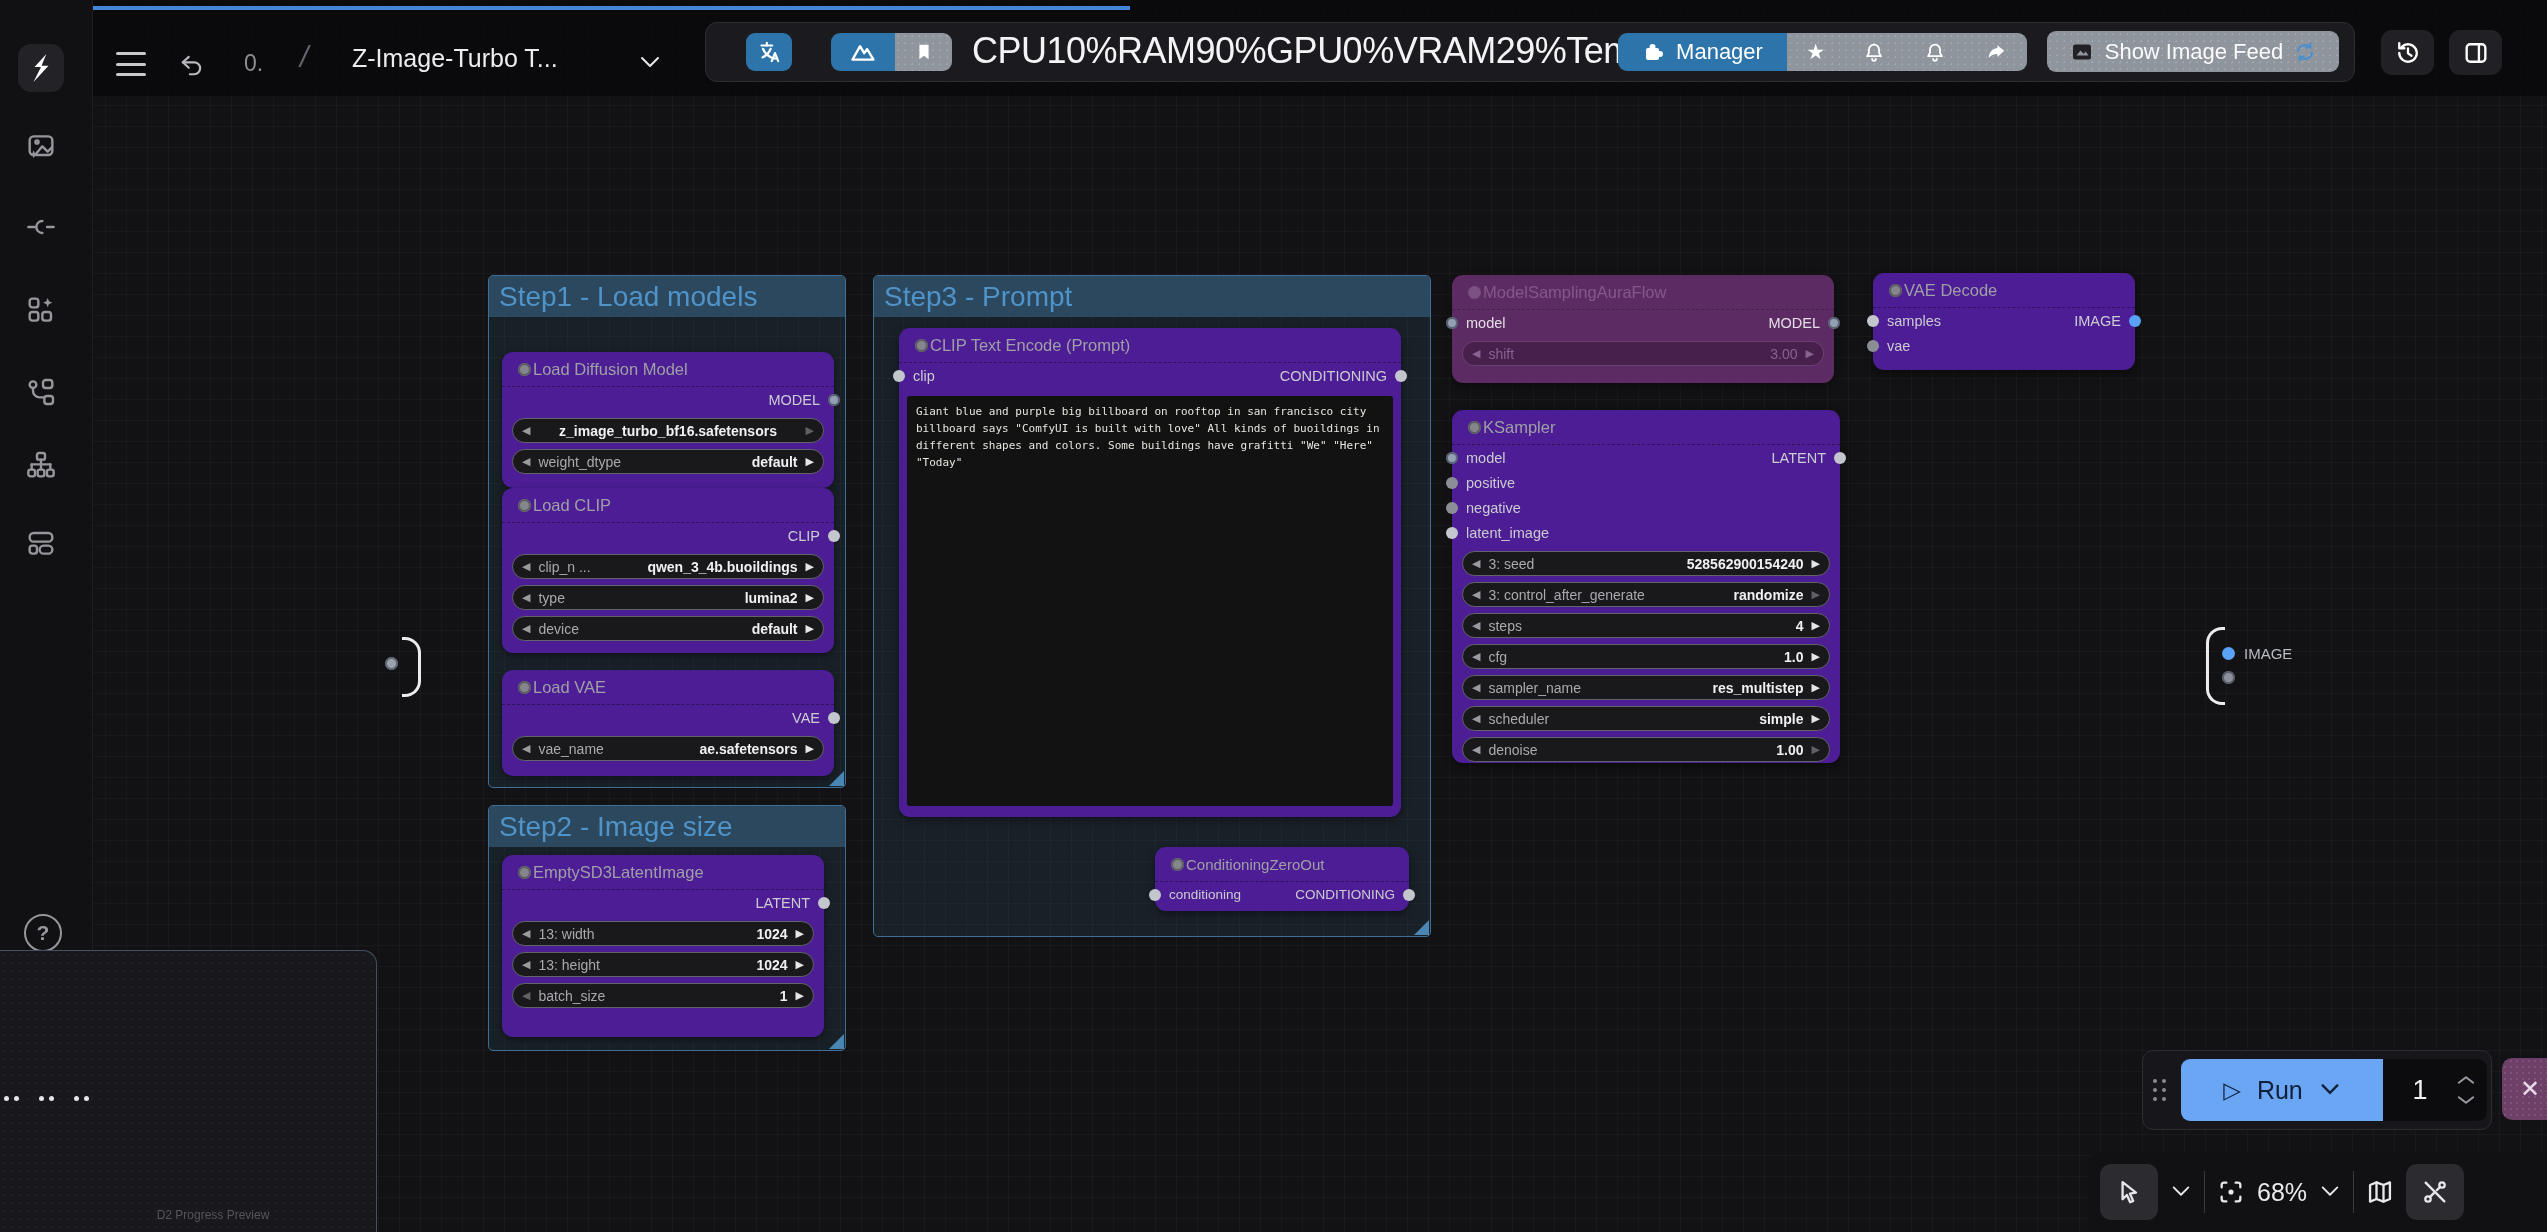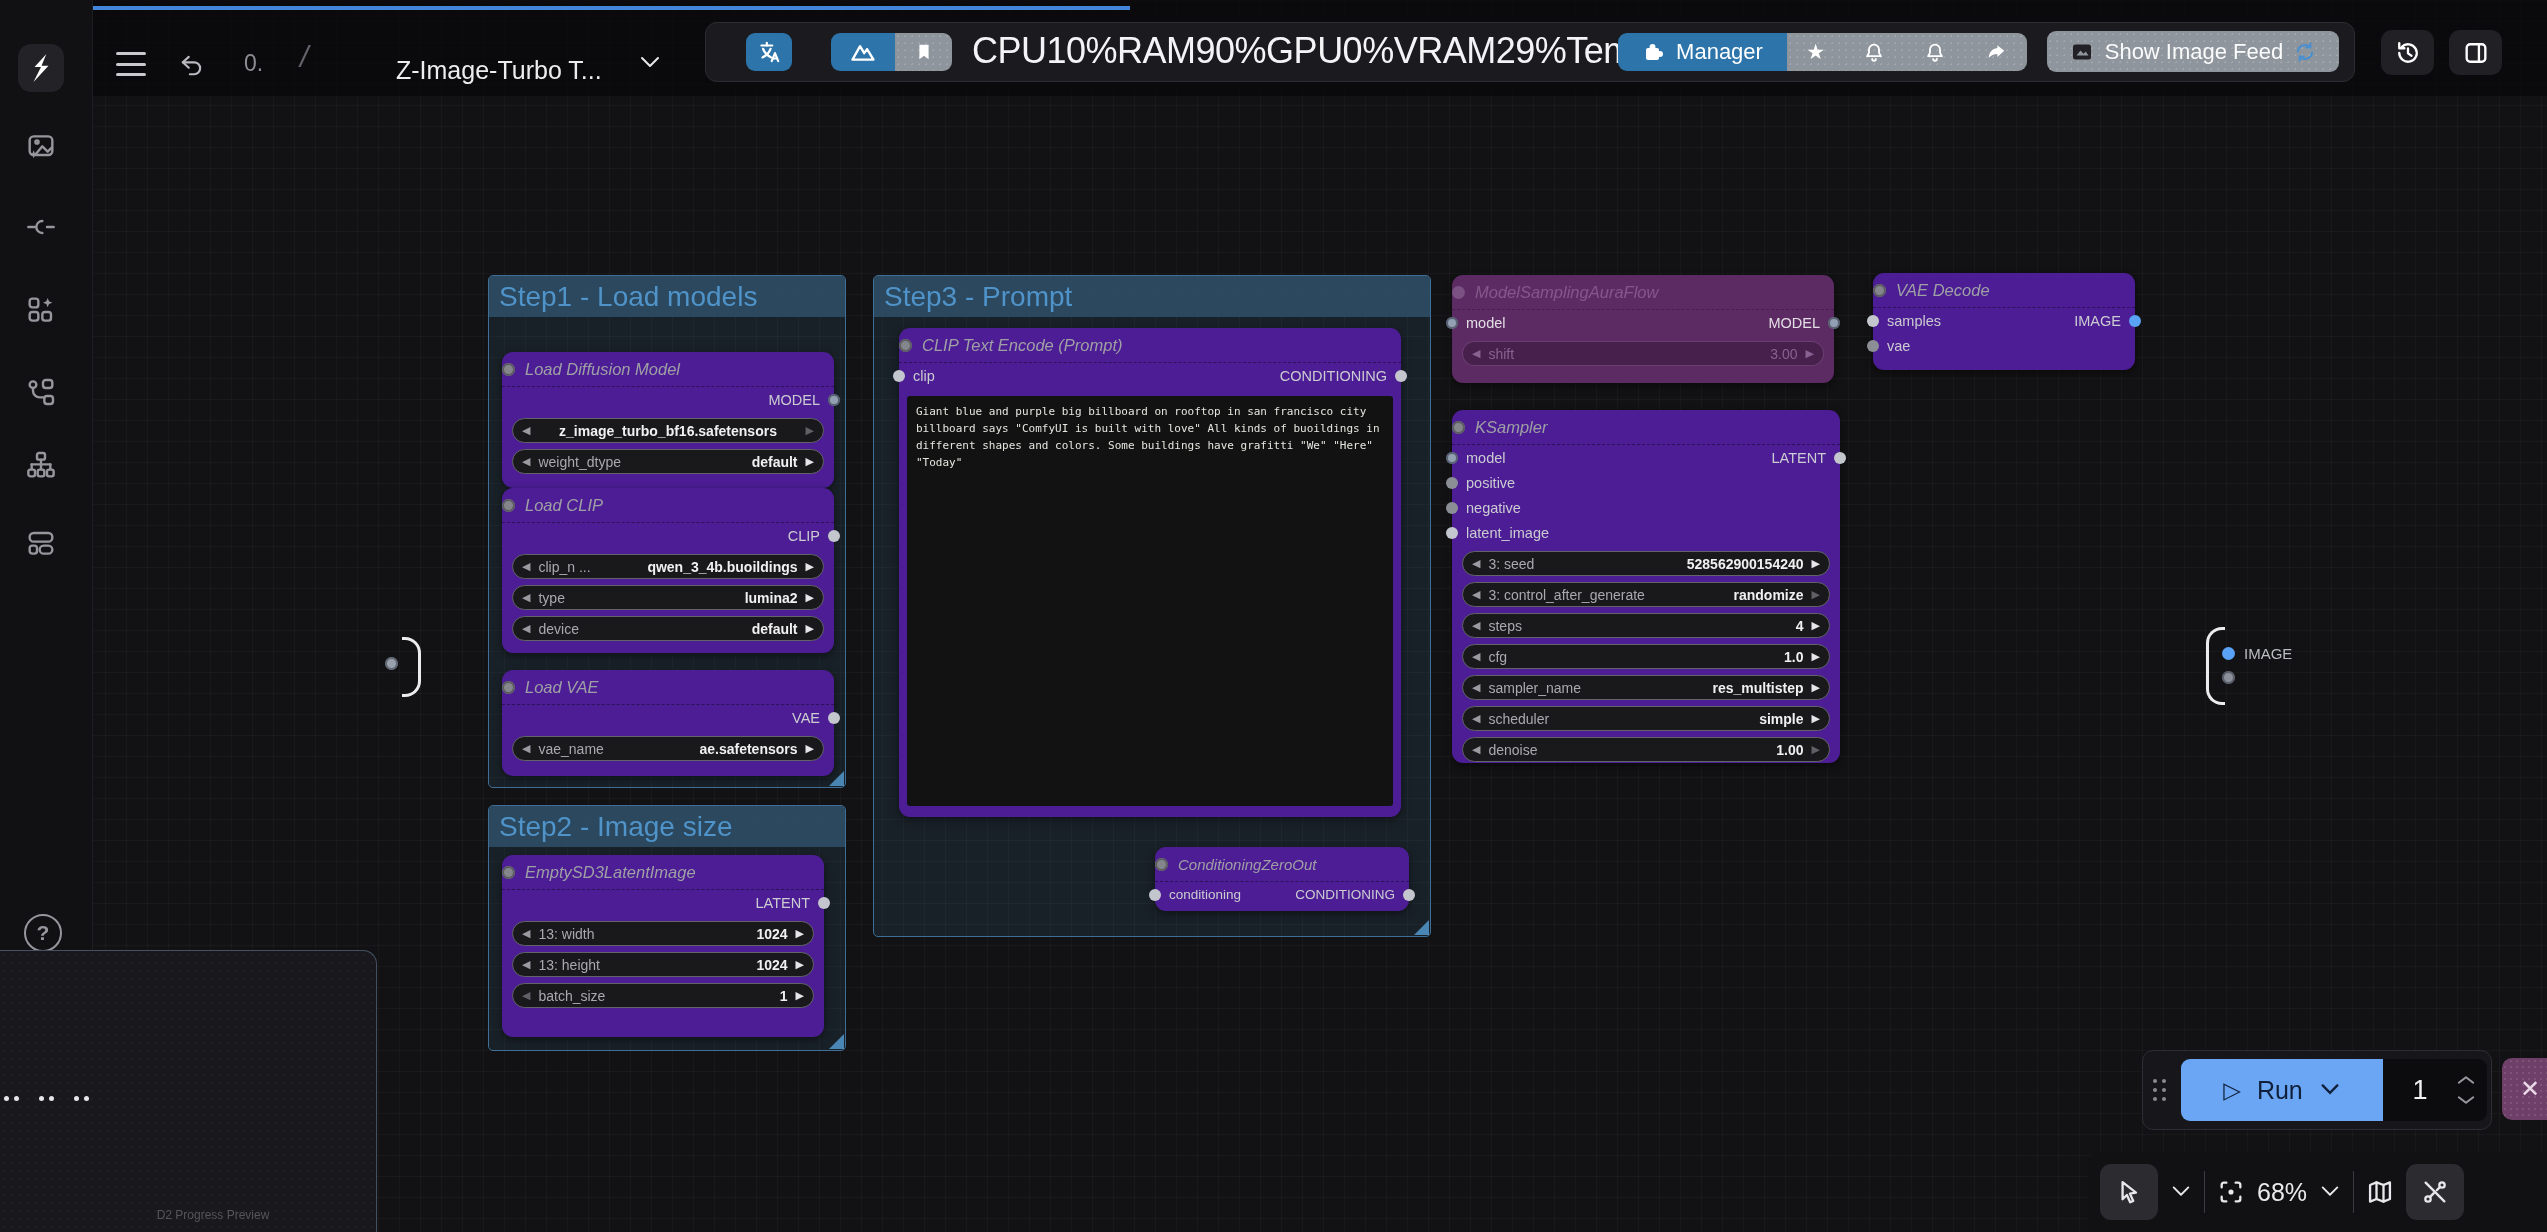--- a/index.html
+++ b/index.html
@@ -16,21 +16,21 @@
   #logo{left:18px;top:44px;width:46px;height:48px;background:#232327;border-radius:13px;display:flex;align-items:center;justify-content:center;}
   .sic{left:24px;width:34px;height:34px;display:flex;align-items:center;justify-content:center;}
   .sic svg{stroke:#96969c;fill:none;stroke-width:1.8;stroke-linecap:round;stroke-linejoin:round;}
   #help-circle{left:24px;top:914px;width:34px;height:34px;border:2.5px solid #96969c;border-radius:50%;color:#96969c;
     display:flex;align-items:center;justify-content:center;font-size:21px;font-weight:bold;}
   #hamburger{left:116px;top:52px;width:30px;height:24px;display:flex;flex-direction:column;justify-content:space-between;}
   #hamburger div{height:3px;background:#c9c9ce;border-radius:2px;}
   #undo{left:178px;top:52px;}
   #undo-badge{left:244px;top:50px;font-size:23px;color:#8d8d93;}
   #path-sep{left:300px;top:40px;font-size:30px;color:#63636b;font-style:italic;}
-  #wf-title{left:352px;top:56px;font-size:25px;color:#ededf0;font-weight:500;margin-left:44px;}
+  #wf-title{left:352px;top:44px;font-size:25px;color:#ededf0;font-weight:500;}
   #wf-chevron{left:638px;top:54px;}
   #actionbar{left:705px;top:22px;width:1648px;height:58px;background:#1b1b1f;border:1px solid #2c2c32;border-radius:12px;}
   .btn{display:flex;align-items:center;justify-content:center;border-radius:9px;}
   .blue{background:#2c74a9;}
   .gray{background:#8f959c;background-image:radial-gradient(rgba(255,255,255,0.18) 1px,transparent 1px);background-size:7px 7px;}
   #btn-translate{left:746px;top:33px;width:46px;height:38px;}
   #seg-mountain{left:831px;top:33px;width:64px;height:38px;border-radius:9px 0 0 9px;}
   #seg-bookmark{left:895px;top:33px;width:57px;height:38px;border-radius:0 9px 9px 0;}
   #stats{left:972px;top:30px;font-size:36px;letter-spacing:-0.5px;color:#f4f4f6;font-weight:500;white-space:nowrap;}
   #btn-manager{left:1618px;top:33px;width:169px;height:38px;border-radius:9px 0 0 9px;gap:10px;color:#fff;font-size:22px;}
@@ -40,21 +40,21 @@
   .sqbtn{width:53px;height:45px;background:#202025;border-radius:11px;display:flex;align-items:center;justify-content:center;}
   #btn-history{left:2381px;top:30px;}
   #btn-paneltoggle{left:2449px;top:30px;}
   
   .group{border:1px solid #3f6f96;background:rgba(49,88,116,0.22);border-radius:5px;}
   .ghead{height:41px;background:rgba(44,76,100,0.92);display:flex;align-items:center;padding:0 10px;border-radius:4px 4px 0 0;}
   .gtitle{font-size:28px;color:#4f93c8;font-weight:500;white-space:nowrap;}
   .gresize{position:absolute;right:1px;bottom:1px;width:0;height:0;border-left:15px solid transparent;border-bottom:15px solid #4a86b4;}
   
   .node{background:#4c1d95;border-radius:11px;box-shadow:0 3px 8px rgba(0,0,0,0.45);}
-  .ntitle{display:flex;align-items:center;gap:10px;height:34px;padding:0 0;font-size:16.5px;color:#9fa0a5;border-bottom:1px dashed rgba(0,0,0,0.4);white-space:nowrap;font-style:italic;}
+  .ntitle{display:flex;align-items:center;gap:2px;height:34px;padding:0 16px;font-size:16.5px;color:#9fa0a5;border-bottom:1px dashed rgba(0,0,0,0.4);white-space:nowrap;}
   .cdot{width:13px;height:13px;border-radius:50%;background:#85858c;box-shadow:inset 0 0 0 2px #5c5c63;flex:none;}
   .srow{display:flex;align-items:center;justify-content:space-between;height:25px;padding:0 7px;}
   .srow.oo{justify-content:flex-end;}
   .slot{display:flex;align-items:center;gap:8px;}
   .slbl{font-size:14.5px;color:#cbccd1;white-space:nowrap;}
   .dot{width:12px;height:12px;border-radius:50%;flex:none;}
   .dt{background:#c3c6cc;}
   .dtd{background:#8b8e95;}
   .dtb{background:#5aa2f5;}
   .dth{background:#93a0b4;box-shadow:inset 0 0 0 2px rgba(40,48,60,0.55);}

